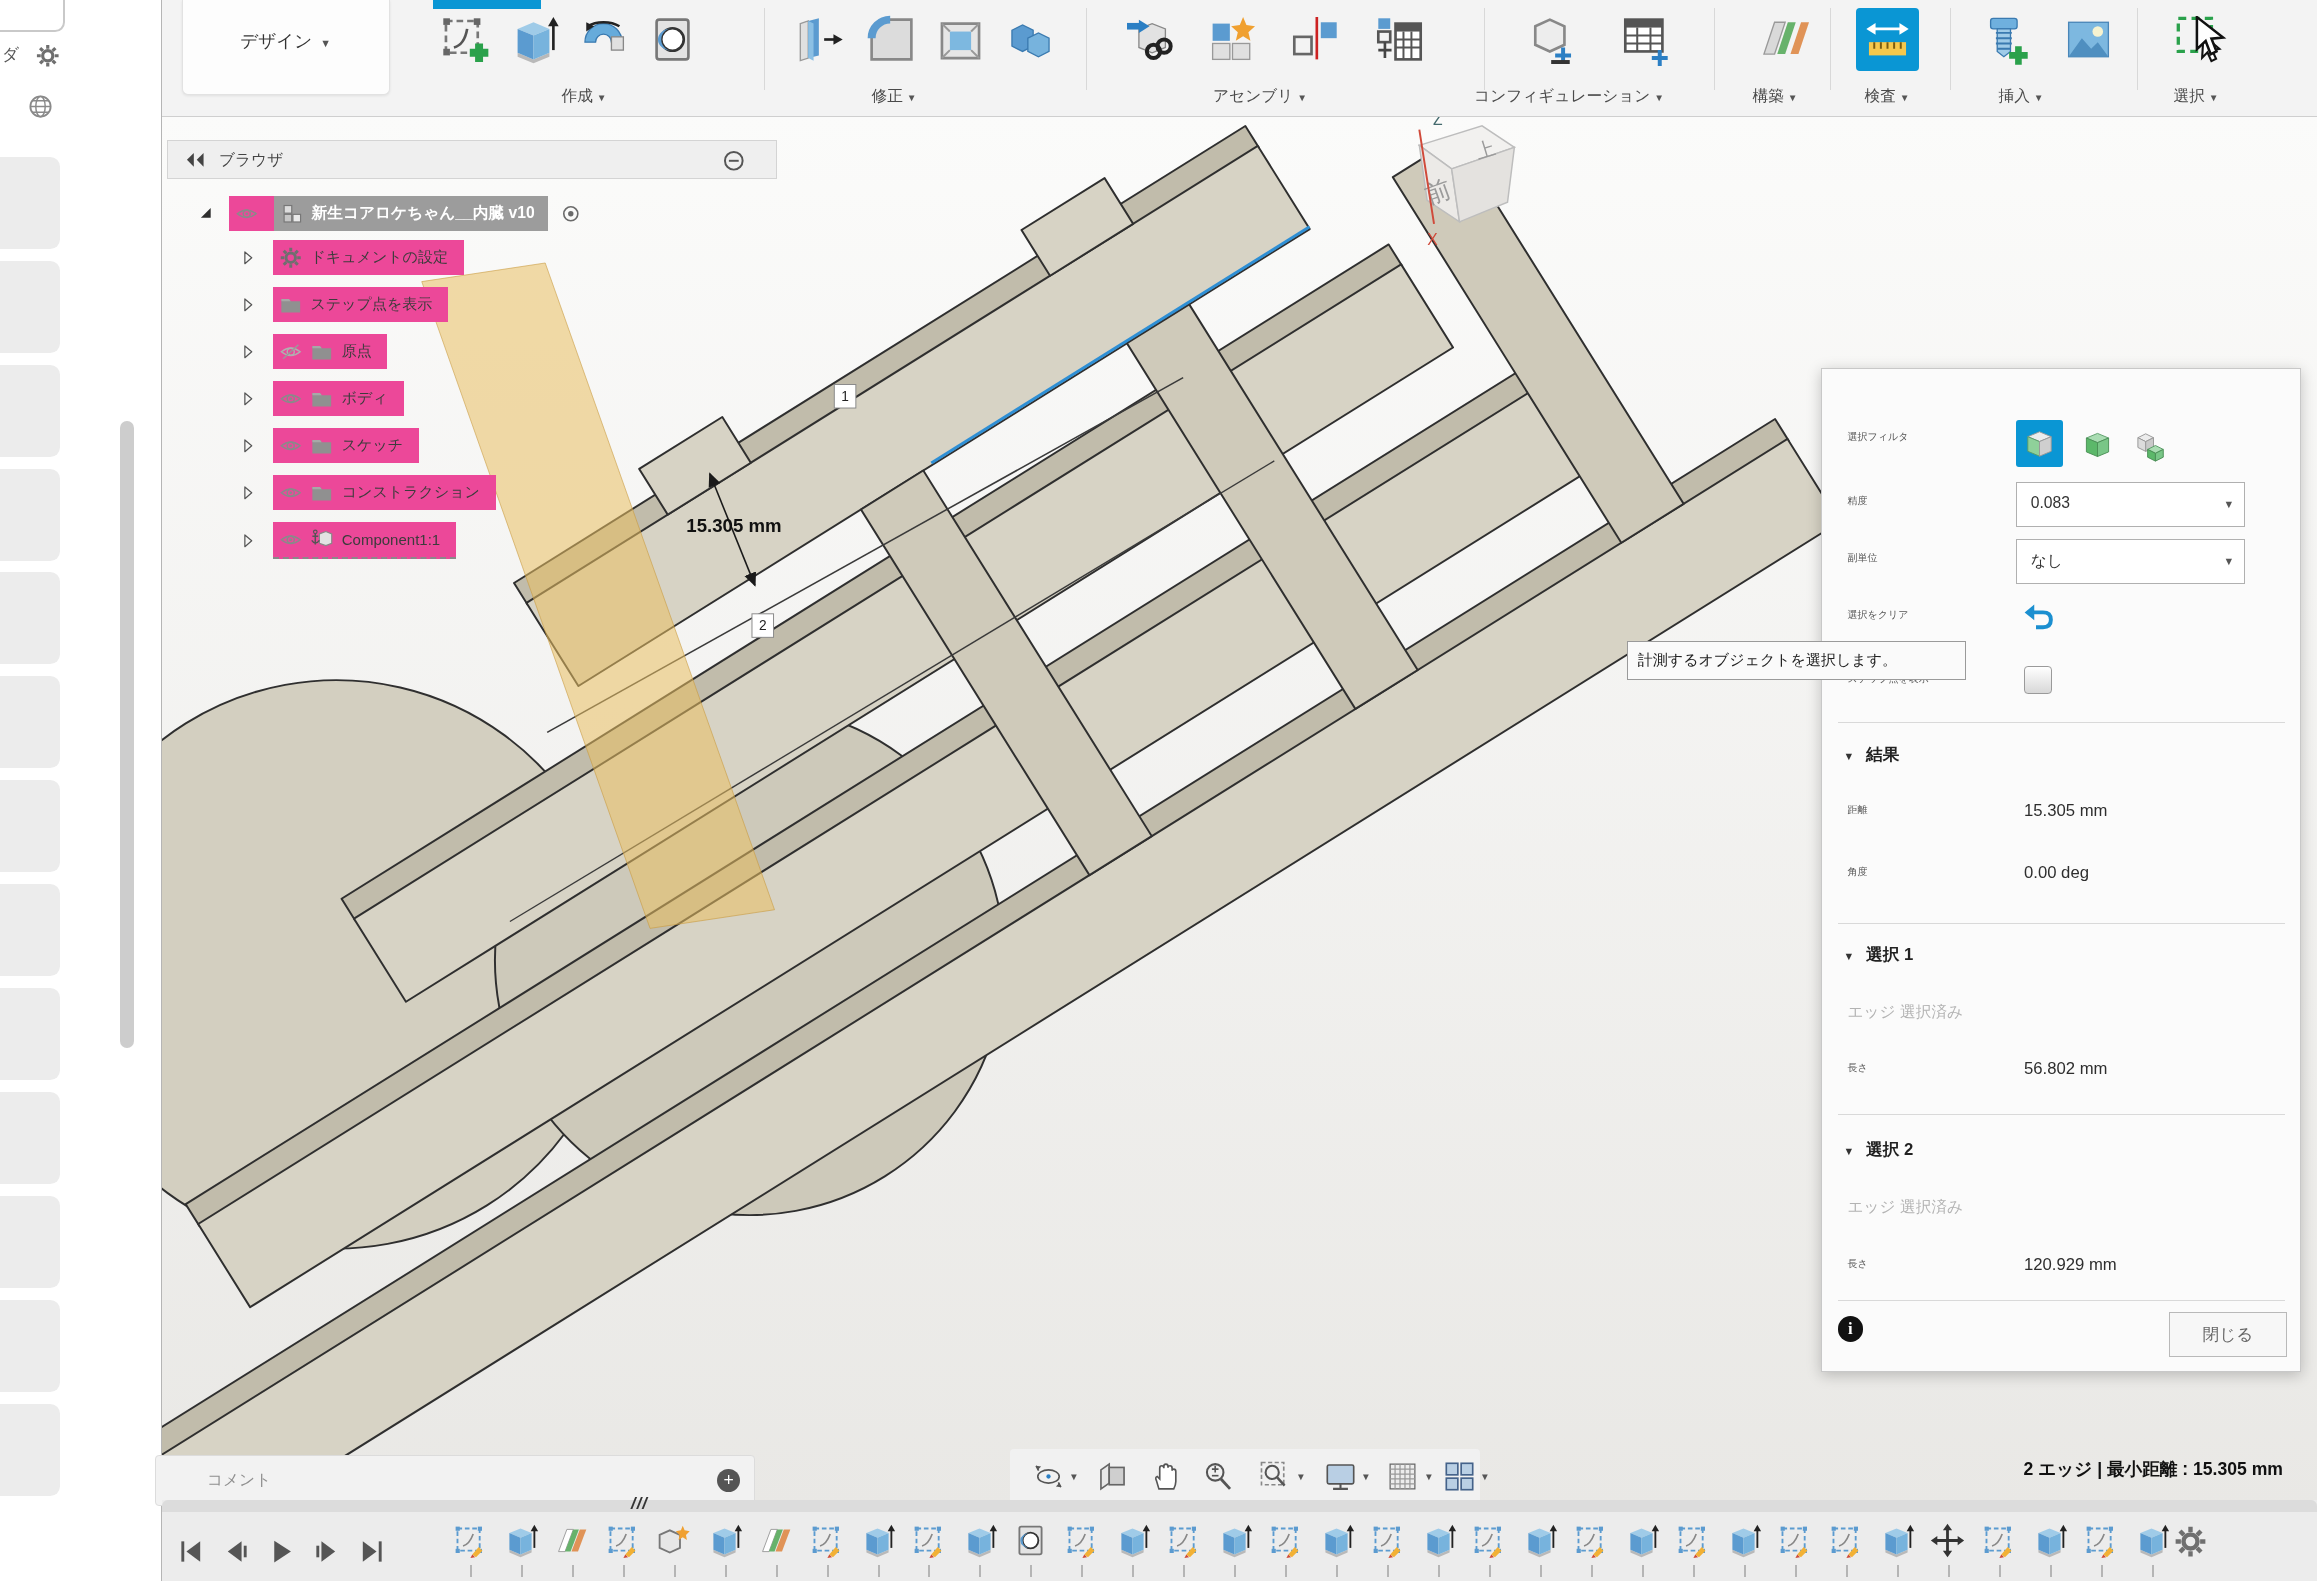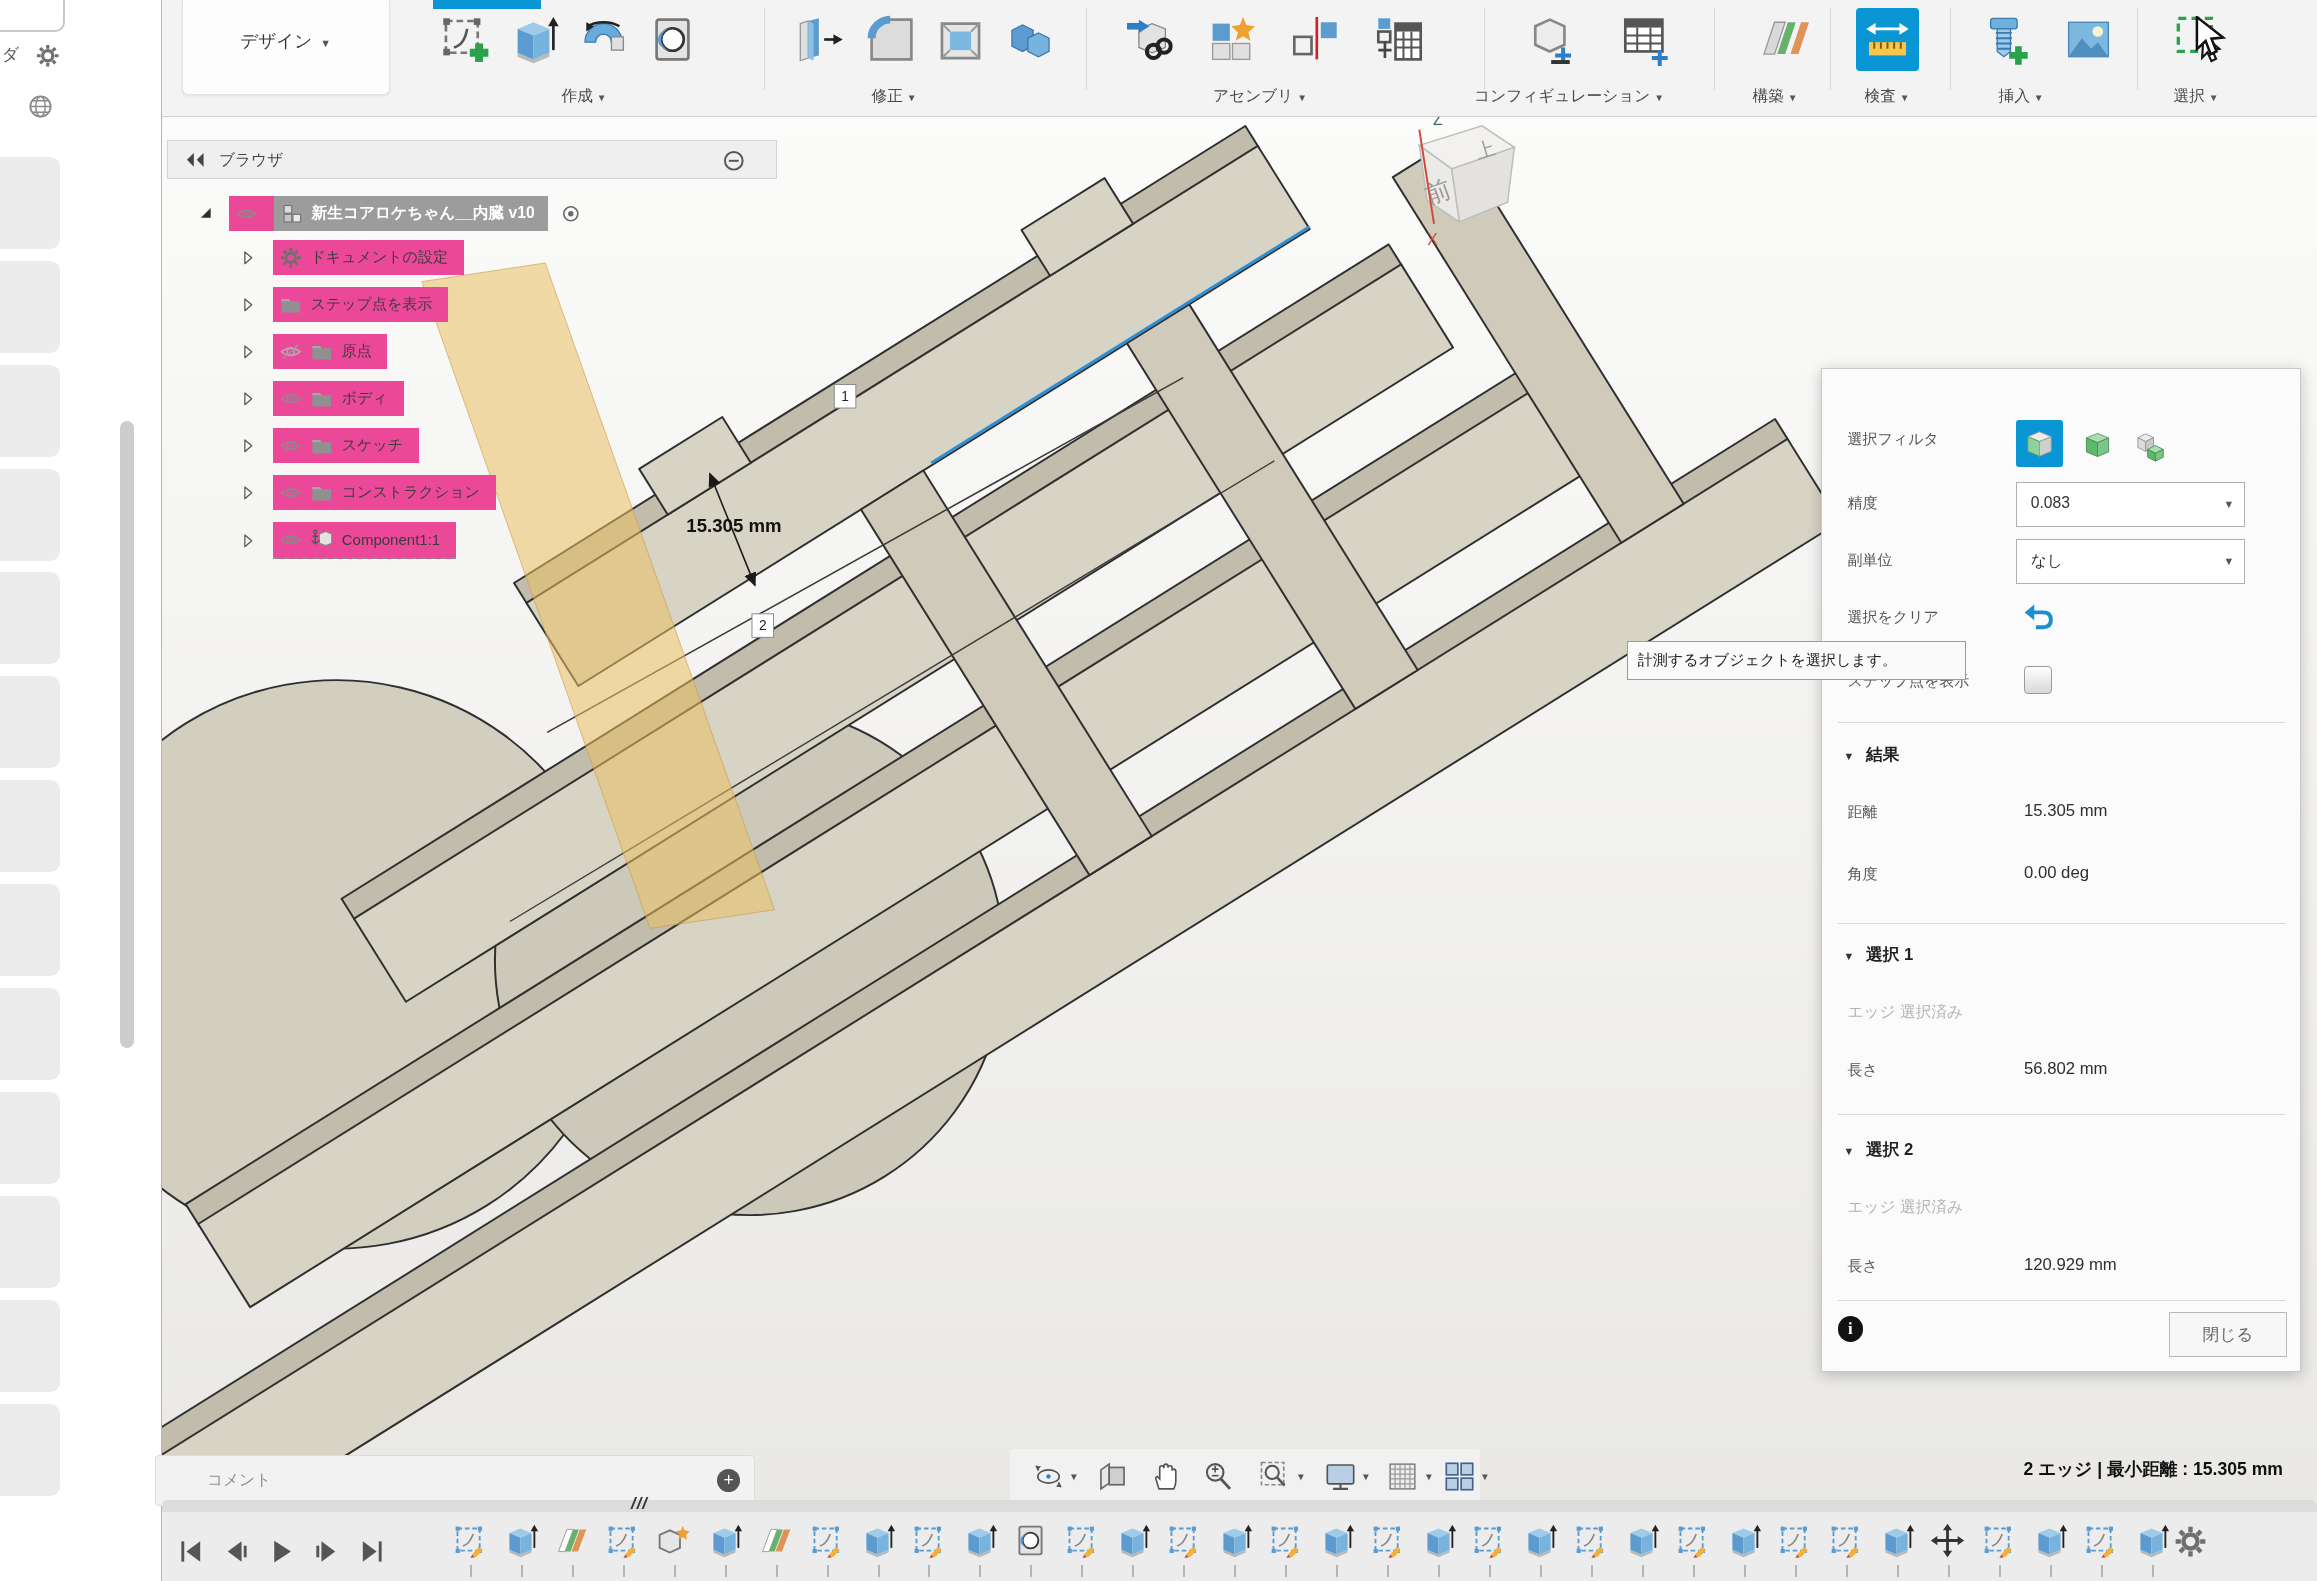--- a/index.html
+++ b/index.html
@@ -40,21 +40,21 @@
   .tree-chip{display:inline-flex;align-items:center;height:35px;background:#ec4899;padding:0 15.7px 0 5.9px;gap:7.8px;}
   .tree-label{font-size:15px;color:#3c3c3c;white-space:nowrap;}
   .root-hl{display:inline-flex;align-items:center;height:35px;background:#9c9c9c;padding:0 13.7px 0 5.9px;gap:7.8px;}
   .root-hl .tree-label{color:#fff;font-weight:bold;font-size:15.7px;}
 
   
   #measure-panel{left:1821px;top:368px;width:480px;height:1004px;background:#fbfbfb;border:1px solid #c8c8c8;
                  box-shadow:0 2.9px 13.7px rgba(0,0,0,.22);box-sizing:border-box;}
   #mp-header{position:absolute;left:0;top:0;width:100%;height:46px;background:#f3f3f3;border-bottom:1px solid #d2d2d2;box-sizing:border-box;}
   #mp-title{position:absolute;left:43px;top:11.8px;font-size:16.7px;color:#333;}
-  .mp-label{position:absolute;left:25.5px;font-size:15px;color:#555;white-space:nowrap;}
+  .mp-label{position:absolute;left:25.5px;font-size:10px;color:#555;white-space:nowrap;}
   .mp-value{position:absolute;left:202px;font-size:16.7px;color:#2e2e2e;white-space:nowrap;}
   .mp-gray{position:absolute;left:25.5px;font-size:15.7px;color:#b3b3b3;white-space:nowrap;}
   .mp-sec{position:absolute;left:21.6px;font-size:16.7px;font-weight:bold;color:#222;white-space:nowrap;}
   .mp-sec .tri{font-size:10.8px;margin-right:11.8px;color:#333;}
   .mp-div{position:absolute;left:15.7px;width:447px;border-top:1px solid #d9d9d9;}
   .mp-select{position:absolute;left:194px;width:229px;height:45px;background:#fff;border:1px solid #b0b0b0;box-sizing:border-box;}
   .mp-select .val{position:absolute;left:13.7px;top:10.8px;font-size:15.7px;color:#333;}
   .mp-select .caret{position:absolute;right:9.8px;top:14.7px;font-size:10.8px;color:#555;}
   #mp-filter-sel{position:absolute;left:194px;top:51px;width:47px;height:47px;background:#0a96d4;border-radius:2.9px;display:flex;align-items:center;justify-content:center;}
   #mp-check{position:absolute;left:202px;top:297px;width:25.5px;height:25.5px;border:1px solid #9a9a9a;border-radius:3.9px;background:linear-gradient(#fff,#d8d8d8);}

